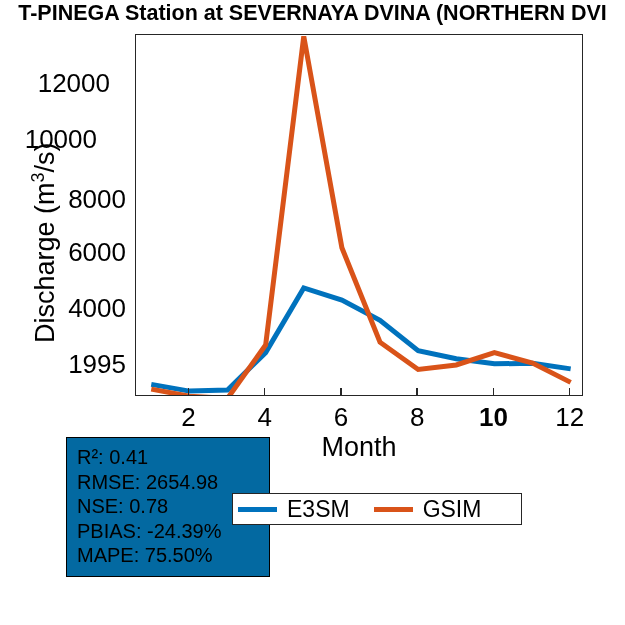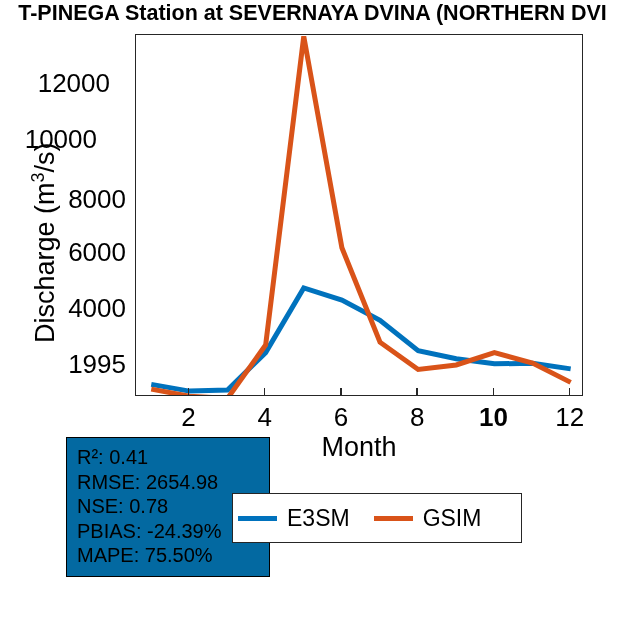--- a/index.html
+++ b/index.html
@@ -130,21 +130,21 @@
     color: #000;
     white-space: nowrap;
   }
 
   
   #legend-box {
     position: absolute;
     left: 232px;
     top: 493px;
     width: 290px;
-    height: 50px;
+    height: 32px;
     border: 1.3px solid #262626;
     background: #ffffff;
     box-sizing: border-box;
     display: flex;
     align-items: center;
   }
   .legend-entry {
     display: flex;
     align-items: center;
     white-space: nowrap;

